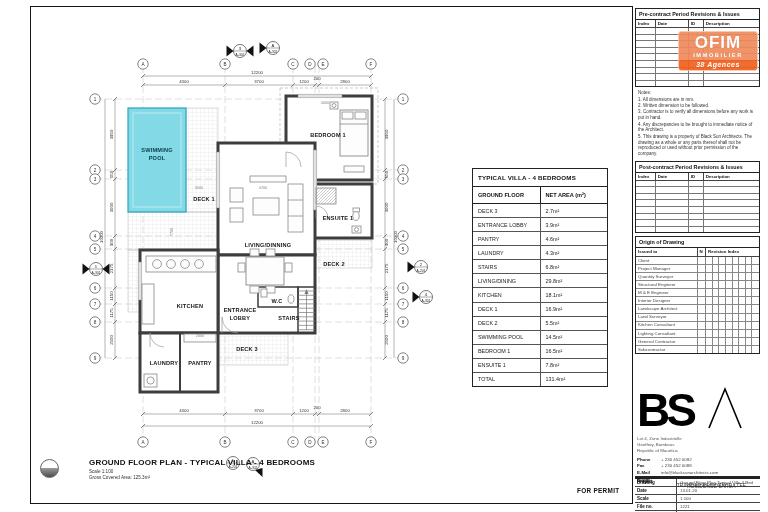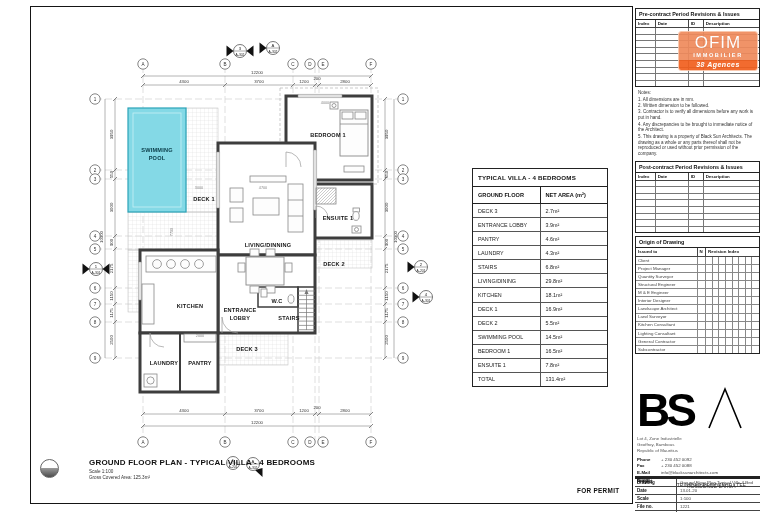--- a/index.html
+++ b/index.html
@@ -56,21 +56,21 @@
   .kv-value{position:absolute;left:30px;right:2px;top:6px;font-size:4.8px;color:#333;text-align:center;letter-spacing:.2px;}
   .info{border-top:1px solid #222;flex:1;display:flex;flex-direction:column;}
   .info-row{flex:1;display:grid;grid-template-columns:42px 1fr;border-bottom:1px solid #444;}
   .info-row:last-child{border-bottom:none;}
   .info-row b{font-size:4.5px;color:#111;border-right:1px solid #444;padding:1px 2px;display:block;}
   .info-row span{font-size:4.4px;color:#444;padding:1px 3px;display:block;overflow:hidden;white-space:nowrap;}
 
   
   .ofim{position:absolute;top:22px;right:1px;width:78px;opacity:.92;border-radius:3px;overflow:hidden;border:1px solid #f9c4a8;z-index:5;}
   .ofim-main{background:#ef8a5c;text-align:center;padding:2px 0 2px 0;}
-  .ofim-word{font-size:17px;font-weight:400;color:#fff;letter-spacing:1px;line-height:1;text-shadow:0 0 1px #d96b3a;}
+  .ofim-word{font-size:17px;font-weight:700;color:#fff;letter-spacing:1px;line-height:1;text-shadow:0 0 1px #d96b3a;}
   .ofim-sub{font-size:5.6px;font-weight:bold;color:#fff;letter-spacing:1.6px;margin-top:1px;}
   .ofim-bar{background:#f15f1e;color:#fff;font-size:7px;font-weight:bold;font-style:italic;text-align:center;padding:1px 0 2px 0;letter-spacing:.5px;}
 </style>
 </head>
 <body>
 
 <div class="sheet">
   <div class="frame"></div>
 
   <svg id="plan" width="602" height="498" viewBox="30 6 602 498">

